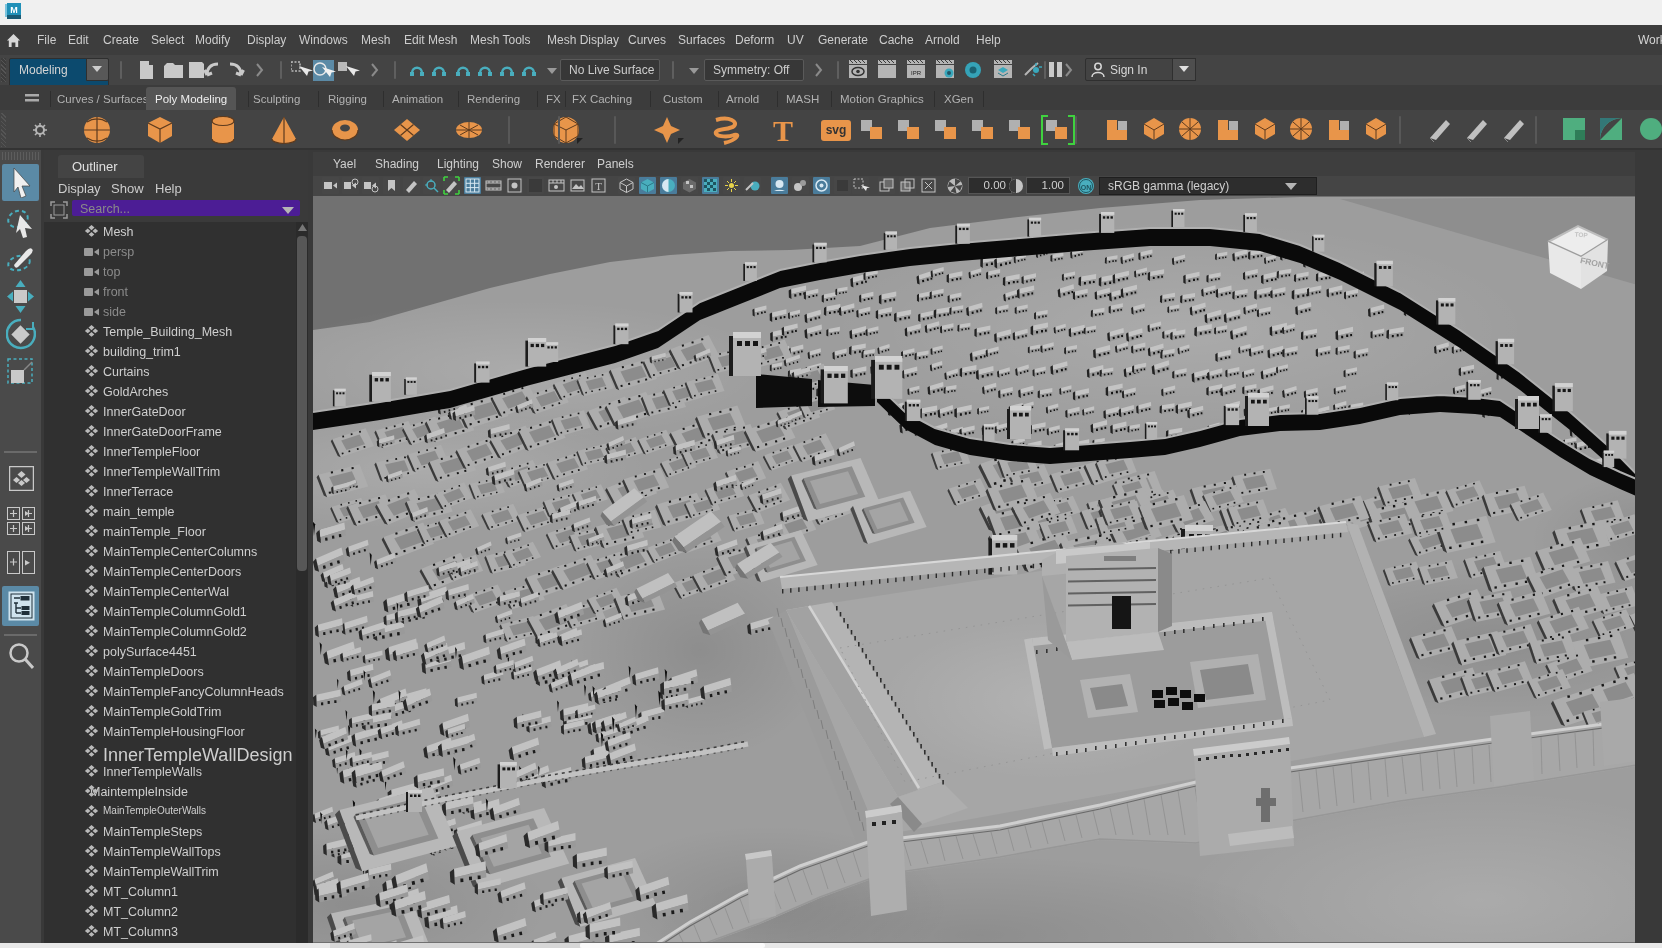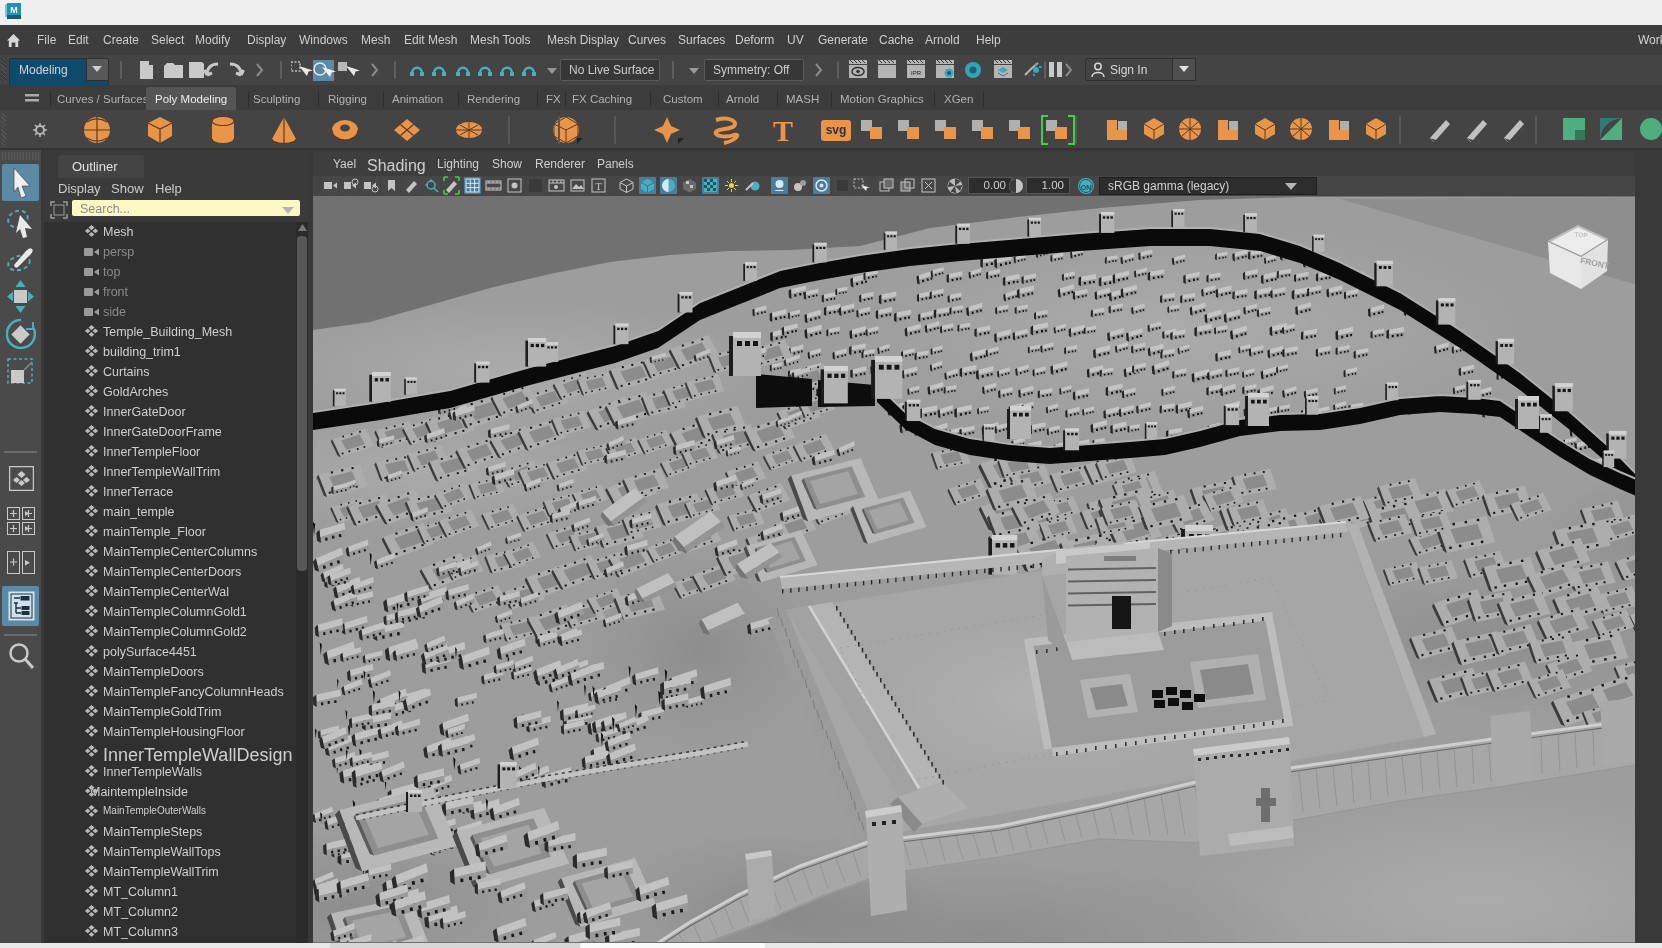--- a/index.html
+++ b/index.html
@@ -453,21 +453,21 @@
     </div>
   <div id="outliner">
     <div class="abs" style="left:14px;top:5px;width:86px;height:23px;background:#444444;border-radius:3px 3px 0 0;color:#e0e0e0;font-size:13px;padding:4px 0 0 14px;">Outliner</div>
     <div class="abs" style="left:14px;top:31px;color:#cccccc;font-size:13px;">Display</div>
     <div class="abs" style="left:67px;top:31px;color:#cccccc;font-size:13px;">Show</div>
     <div class="abs" style="left:111px;top:31px;color:#cccccc;font-size:13px;">Help</div>
     <svg class="abs" style="left:6px;top:51px" width="18" height="18" fill="none" stroke="#9a9a9a">
         <path d="M1 5 V1 H5 M13 1 h4 v4 M17 13 v4 h-4 M5 17 H1 v-4" stroke-width="1.5"></path>
         <rect x="4" y="4" width="10" height="10" stroke-width="1"></rect>
       </svg>
-    <div class="abs" style="left:28px;top:50px;width:228px;height:16px;background:#fef9c3;border-radius:2px;color:#8a8a8a;font-size:12.5px;padding:2px 0 0 8px">Search...</div>
+    <div class="abs" style="left:28px;top:50px;width:228px;height:16px;background:#4c1d95;border-radius:2px;color:#8a8a8a;font-size:12.5px;padding:2px 0 0 8px">Search...</div>
     <svg class="abs" style="left:238px;top:57px" width="12" height="8">
         <path d="M0 0 L12 0 L6 7 Z" fill="#b5b5b5"></path>
       </svg>
     <div id="outl-list">
         <div style="position:absolute;left:0;top:0px;width:250px;height:20px;color:#cfcfcf;font-size:12.5px">
           <span style="position:absolute;left:59px;top:3px">Mesh</span>
           <svg width="15" height="13" style="position:absolute;left:40px;top:3px">
             <g fill="#b9b9b9">
               <path d="M7.5 0 l3 2.6 l-3 2.6 l-3 -2.6 z"></path>
               <path d="M3.7 3.5 l2.8 2.4 l-2.8 2.4 l-2.8 -2.4 z"></path>
@@ -849,21 +849,21 @@
         <div style="position:absolute;left:252px;top:0;width:12px;height:721px;background:#2b2b2b"></div>
         <svg style="position:absolute;left:254px;top:2px" width="9" height="8">
           <path d="M4.5 0 L9 7 L0 7 Z" fill="#777"></path>
         </svg>
         <div style="position:absolute;left:253px;top:14px;width:10px;height:335px;background:#575757;border-radius:4px"></div>
       </div>
   </div>
   <div id="viewport">
     <div id="vpmenu">
         <div class="abs" style="left:20px;top:5px;font-size:12px;color:#cfcfcf">Yael</div>
-        <div class="abs" style="left:54px;top:5px;font-size:16px;color:#cfcfcf">Shading</div>
+        <div class="abs" style="left:62px;top:5px;font-size:12px;color:#cfcfcf">Shading</div>
         <div class="abs" style="left:124px;top:5px;font-size:12px;color:#cfcfcf">Lighting</div>
         <div class="abs" style="left:179px;top:5px;font-size:12px;color:#cfcfcf">Show</div>
         <div class="abs" style="left:222px;top:5px;font-size:12px;color:#cfcfcf">Renderer</div>
         <div class="abs" style="left:284px;top:5px;font-size:12px;color:#cfcfcf">Panels</div>
       </div>
     <div id="vpicons">
         <svg class="abs" style="left:0;top:0" width="660" height="20">
           <g transform="translate(9,1)">
             <rect width="17" height="17" fill="#474747" rx="1"></rect>
             <rect x="2" y="5" width="8" height="7" fill="#c4c4c4"></rect>

